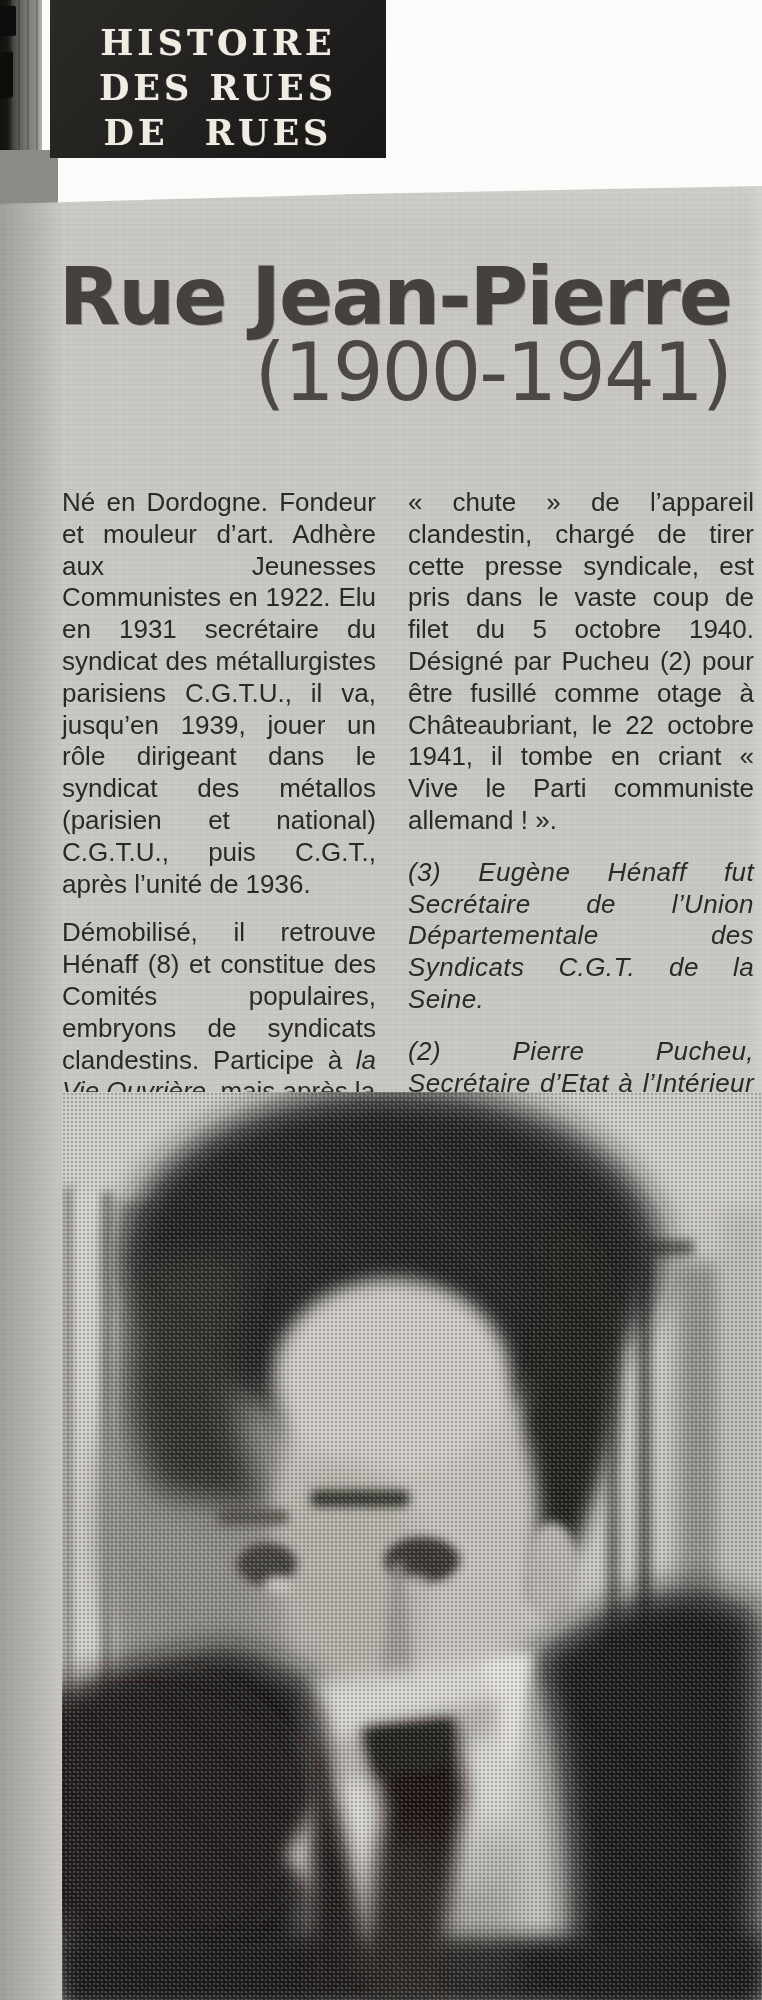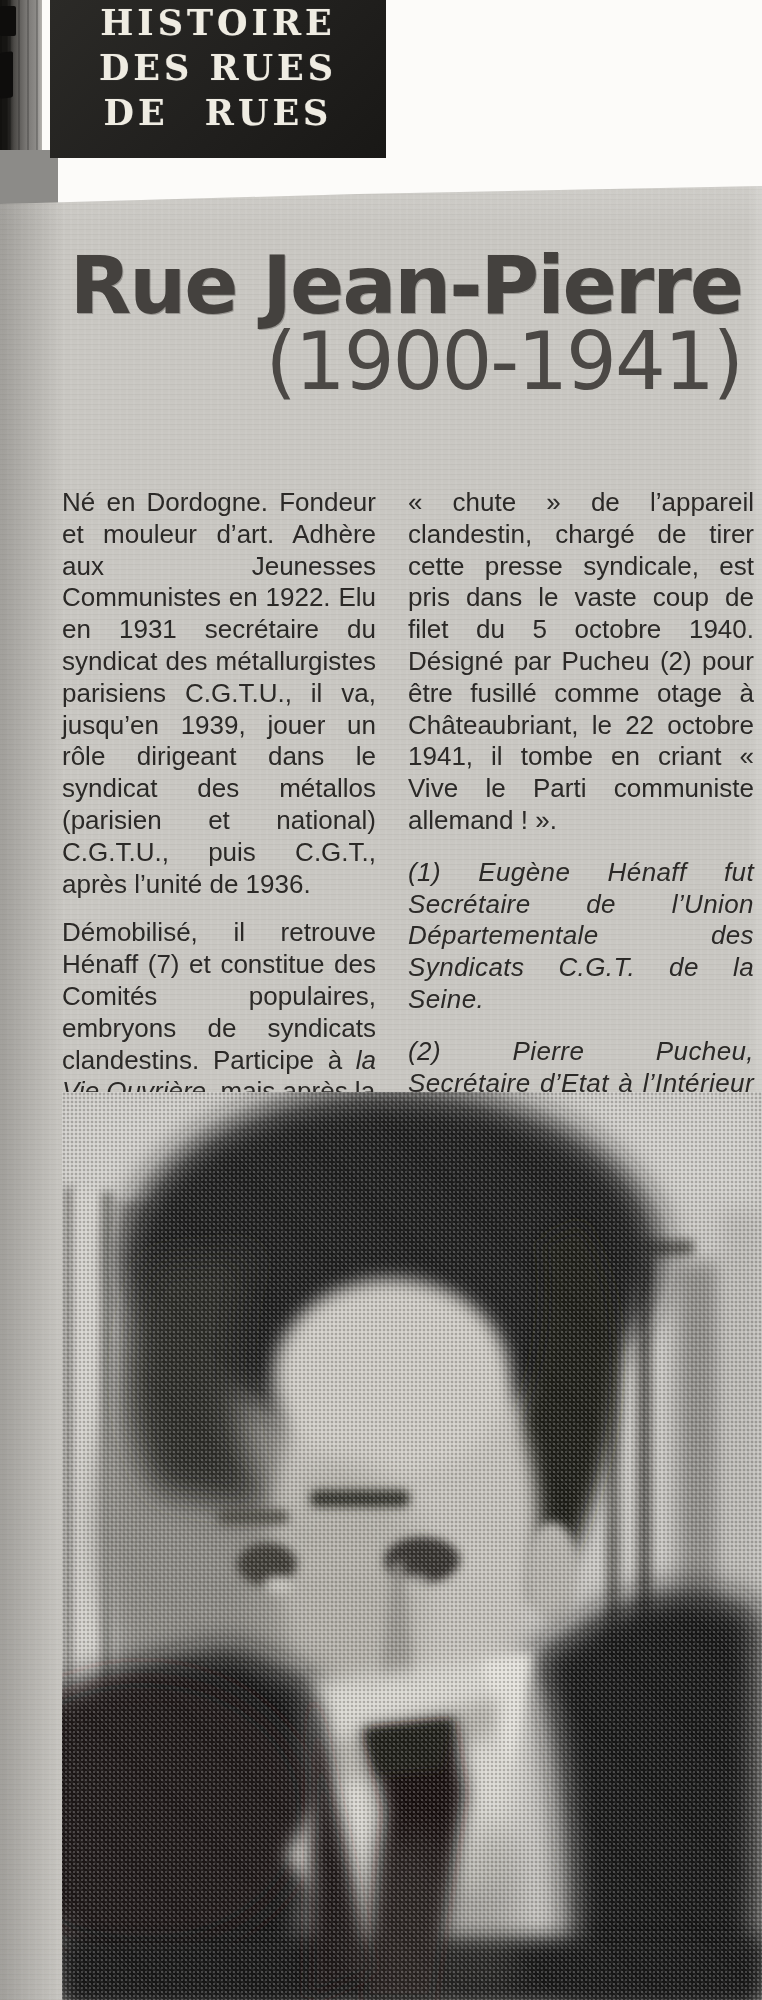--- a/index.html
+++ b/index.html
@@ -20,21 +20,21 @@
   .scan-blob.b2{left:0;top:52px;width:13px;height:46px;transform:skewY(-6deg);}
   .scan-shadow{
     position:absolute;left:0;top:150px;width:58px;height:98px;
     background:linear-gradient(to bottom,#8c8b88 0 55%,rgba(140,139,136,.55) 75%,rgba(140,139,136,0));
     clip-path:polygon(0 0,100% 0,100% 62%,55% 100%,0 92%);
   }
   
   .masthead{
     position:absolute;left:50px;top:0;width:336px;height:158px;
     background:linear-gradient(135deg,#2b2a27,#21201e 55%,#191816);
-    box-sizing:border-box;padding-top:0;text-align:center;
+    box-sizing:border-box;padding-top:20px;text-align:center;
   }
   .mast-line{
     font-family:"DejaVu Serif",serif;font-weight:bold;
     font-size:35px;line-height:45px;letter-spacing:4px;
     color:#efece2;text-shadow:0 0 1px rgba(255,255,255,.4);
   }
   .mast-line.wide{word-spacing:20px;}
   
   .clipping{
     position:absolute;left:0;top:186px;width:762px;height:1814px;
@@ -106,33 +106,33 @@
   <div class="mast-line">HISTOIRE</div>
   <div class="mast-line">DES RUES</div>
   <div class="mast-line wide">DE RUES</div>
 </div>
 
 <div class="clipping">
   <div class="grain"></div>
   <div class="edge-shade"></div>
 </div>
 
-<h1 class="headline" style="margin:5px;">
+<h1 class="headline" style="margin:16px;">
   <span class="t1">Rue Jean-Pierre</span>
   <span class="t3">(1900-1941)</span>
 </h1>
 
 <div class="col col-left">
   <p><span>Né en Dordogne. Fondeur et mouleur d’art. Adhère aux Jeunesses Communistes en 1922. Elu en 1931 secrétaire du syndicat des métallurgistes parisiens C.G.T.U., il va, jusqu’en 1939, jouer un rôle dirigeant dans le syndicat des métallos (parisien et national) C.G.T.U., puis C.G.T., après l’unité de 1936.</span></p>
-  <p><span>Démobilisé, il retrouve Hénaff (7) et constitue des Comités populaires, embryons de syndicats clandestins. Participe à </span><em>la Vie Ouvrière</em><span>, mais après la</span></p>
+  <p><span>Démobilisé, il retrouve Hénaff (8) et constitue des Comités populaires, embryons de syndicats clandestins. Participe à </span><em>la Vie Ouvrière</em><span>, mais après la</span></p>
 </div>
 
 <div class="col col-right">
   <p><span>« chute » de l’appareil clandestin, chargé de tirer cette presse syndicale, est pris dans le vaste coup de filet du 5 octobre 1940. Désigné par Pucheu (2) pour être fusillé comme otage à Châteaubriant, le 22 octobre 1941, il tombe en criant « Vive le Parti communiste allemand ! ».</span></p>
-  <p class="fn"><em>(1) Eugène Hénaff fut Secrétaire de l’Union Départementale des Syndicats C.G.T. de la Seine.</em></p>
+  <p class="fn"><em>(3) Eugène Hénaff fut Secrétaire de l’Union Départementale des Syndicats C.G.T. de la Seine.</em></p>
   <p class="fn"><em>(2) Pierre Pucheu, Secrétaire d’Etat à l’Intérieur du Gouvernement de Vichy.</em></p>
 </div>
 
 <div class="photo" role="img" aria-label="Portrait en noir et blanc de Jean-Pierre Timbaud, en costume sombre et cravate">
   <svg width="700" height="908" viewBox="0 0 700 908">
     <defs>
       <filter id="b16" x="-40%" y="-40%" width="180%" height="180%">
           <feGaussianBlur stdDeviation="16"></feGaussianBlur>
         </filter>
       <filter id="b9" x="-40%" y="-40%" width="180%" height="180%">

